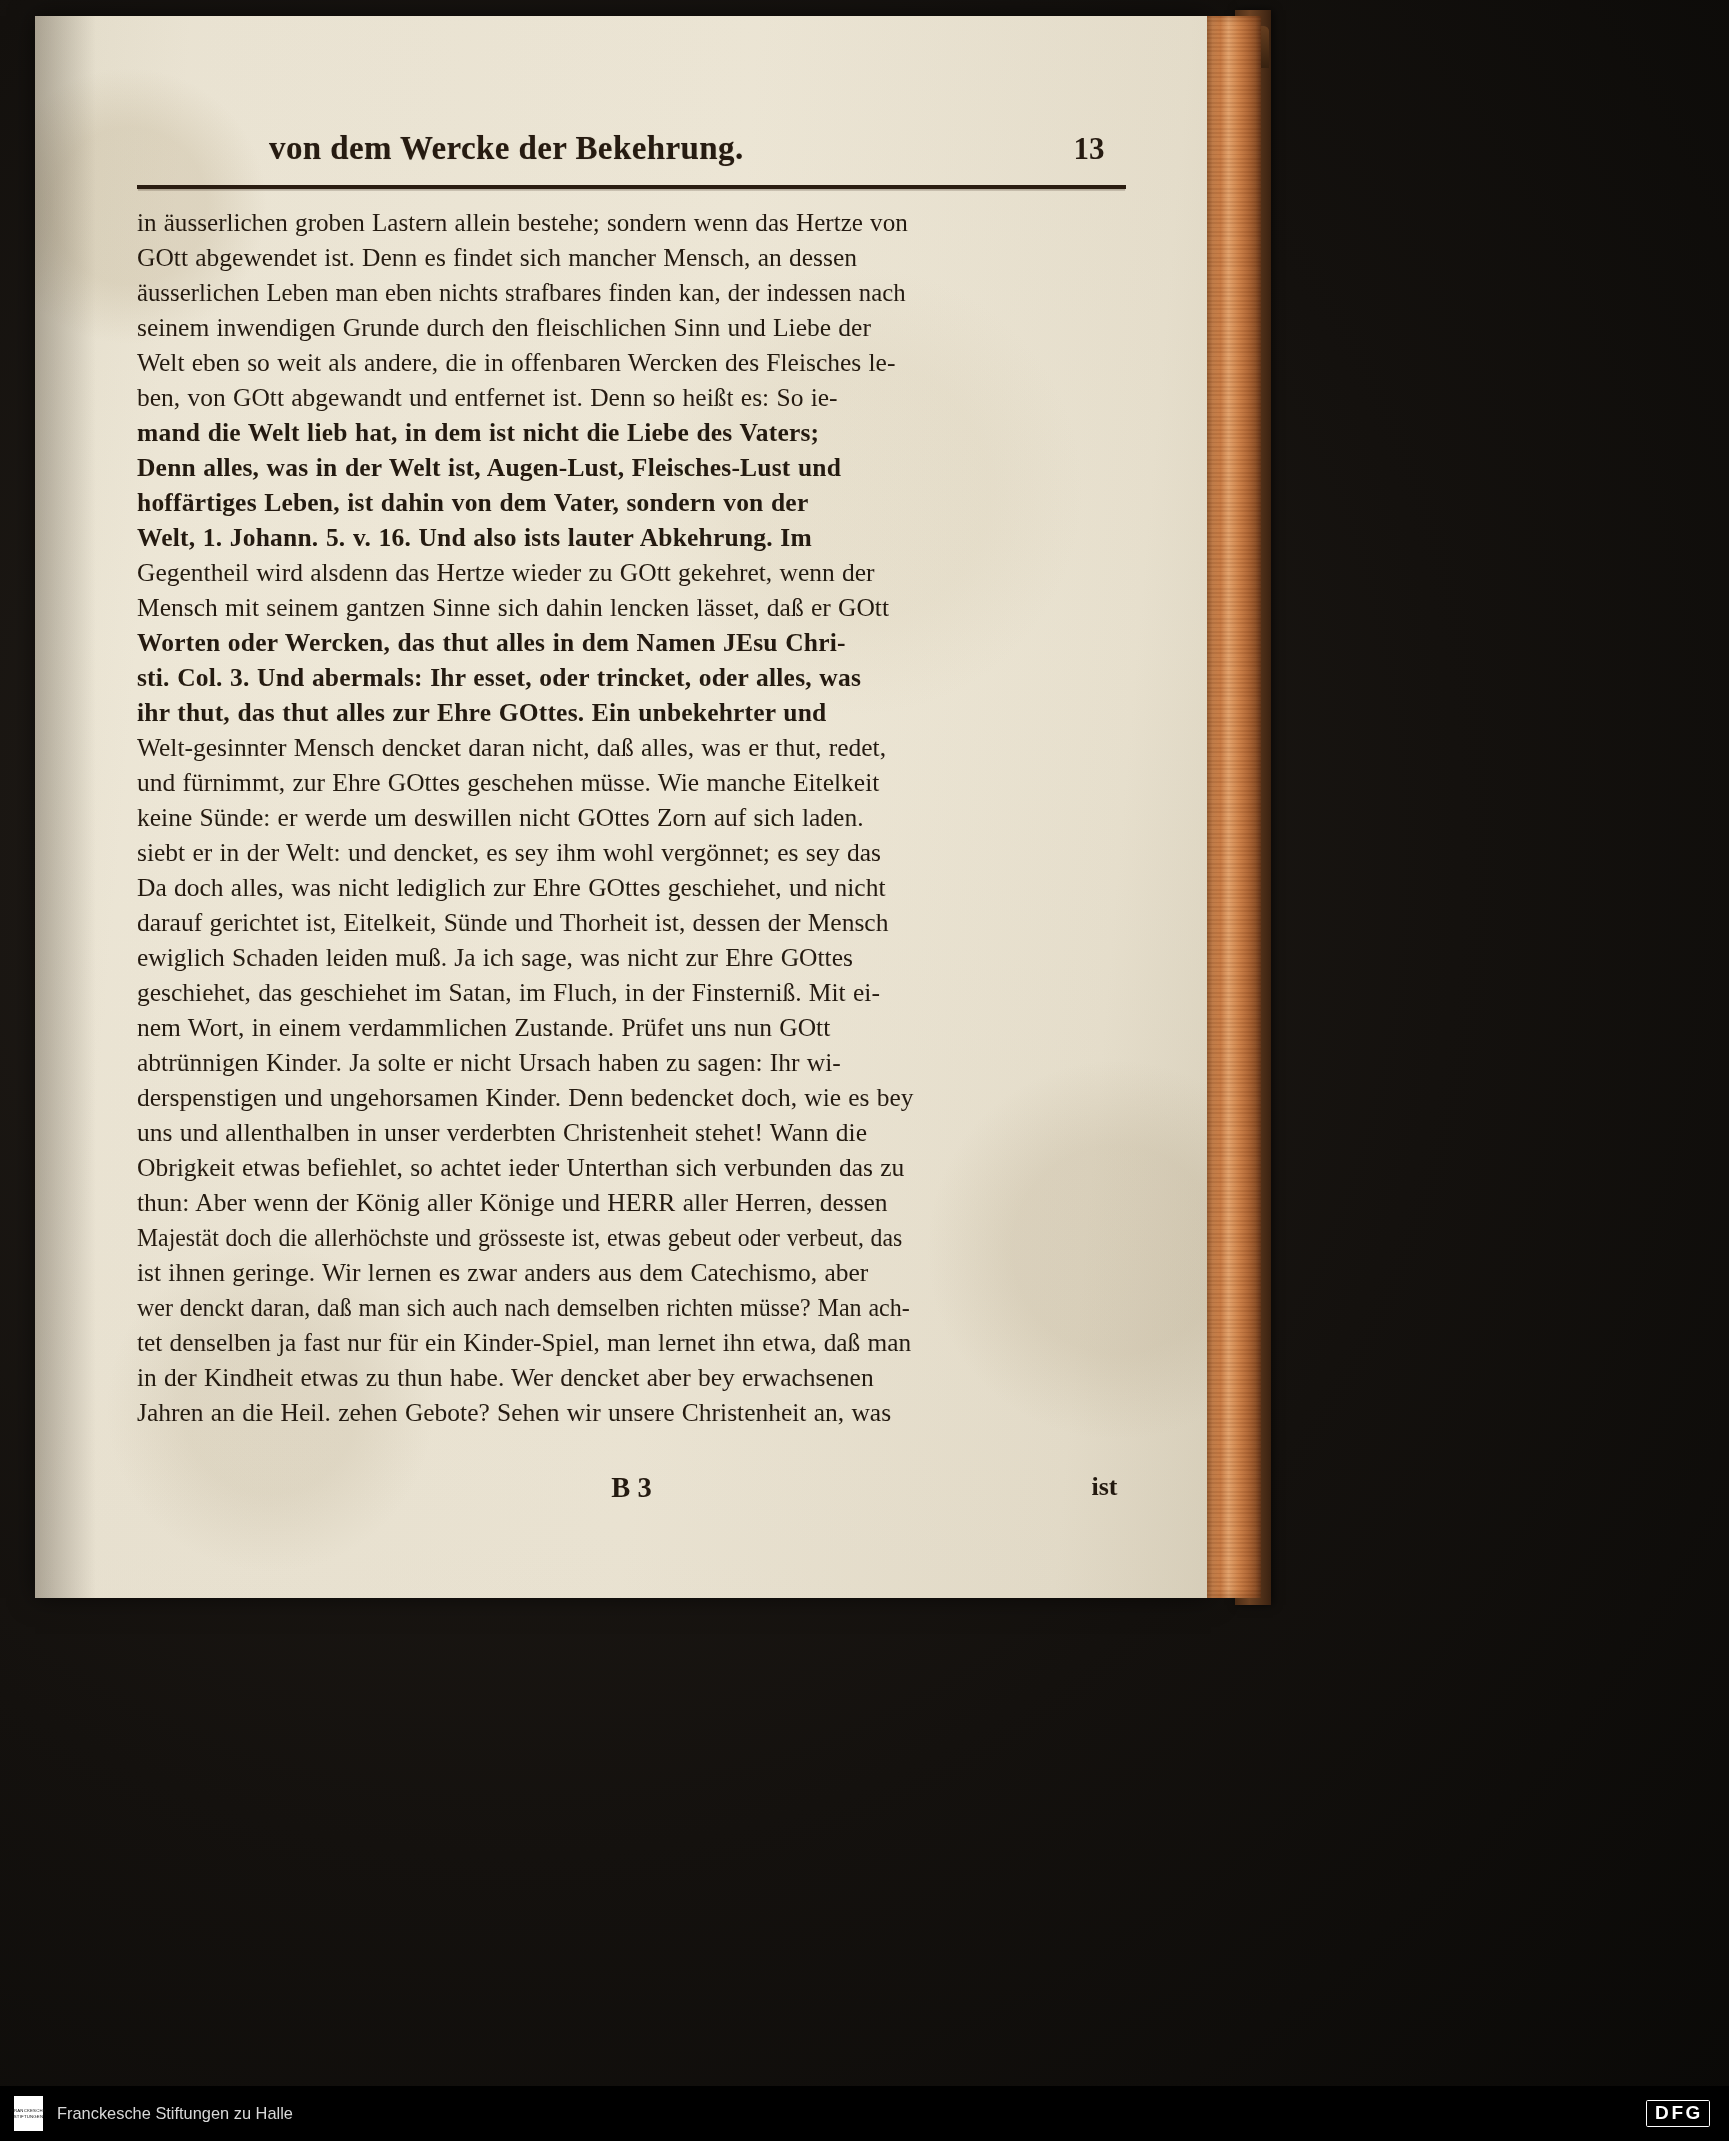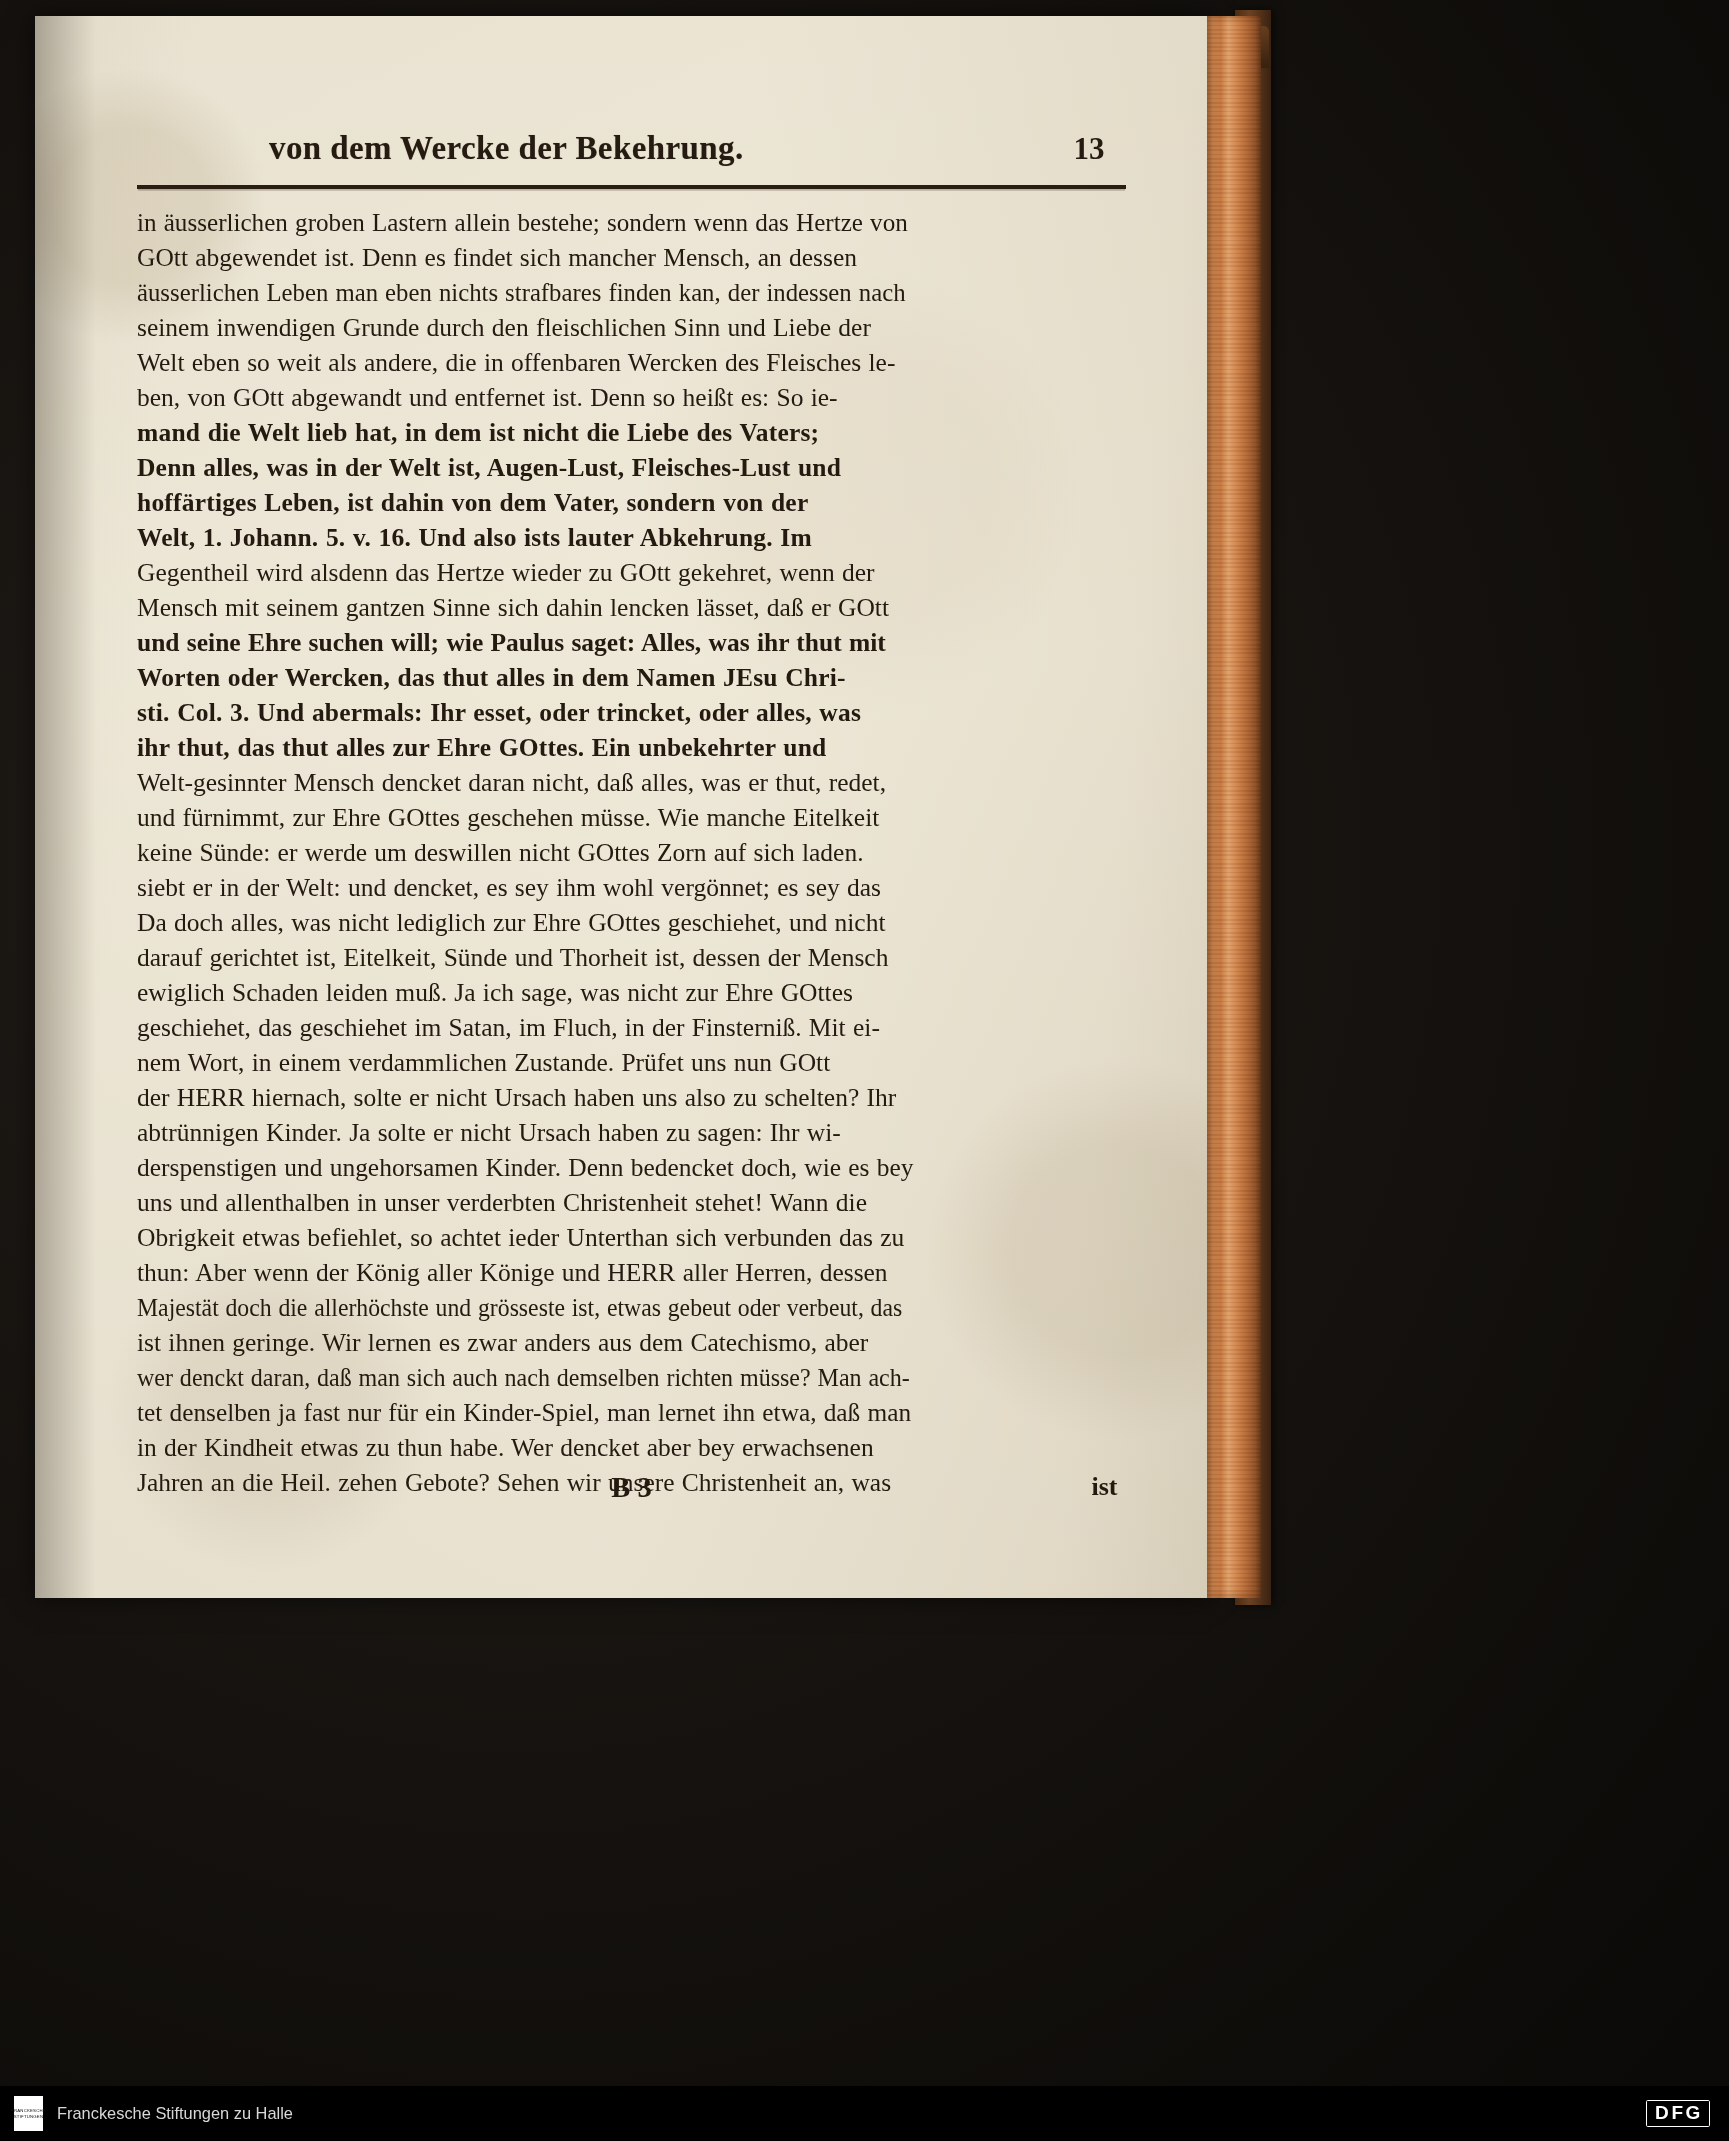--- a/index.html
+++ b/index.html
@@ -259,34 +259,32 @@
         <div style="display: block; white-space: nowrap; overflow: hidden; font-size: 25.5px; transform-origin: left center; transform: scaleX(0.9711);">äusserlichen Leben man eben nichts strafbares finden kan, der indessen nach</div>
         <div style="display: block; white-space: nowrap; overflow: hidden; font-size: 25.5px; transform-origin: left center; transform: scaleX(1);">seinem inwendigen Grunde durch den fleischlichen Sinn und Liebe der</div>
         <div style="display: block; white-space: nowrap; overflow: hidden; font-size: 25.5px; transform-origin: left center; transform: scaleX(1);">Welt eben so weit als andere, die in offenbaren Wercken des Fleisches le-</div>
         <div style="display: block; white-space: nowrap; overflow: hidden; font-size: 25.5px; transform-origin: left center; transform: scaleX(1);">ben, von GOtt abgewandt und entfernet ist. Denn so heißt es: So ie-</div>
         <div style="display: block; white-space: nowrap; overflow: hidden; font-weight: 700; letter-spacing: 0.2px; font-size: 25.5px; transform-origin: left center; transform: scaleX(1);">mand die Welt lieb hat, in dem ist nicht die Liebe des Vaters;</div>
         <div style="display: block; white-space: nowrap; overflow: hidden; font-weight: 700; letter-spacing: 0.2px; font-size: 25.5px; transform-origin: left center; transform: scaleX(1);">Denn alles, was in der Welt ist, Augen-Lust, Fleisches-Lust und</div>
         <div style="display: block; white-space: nowrap; overflow: hidden; font-weight: 700; letter-spacing: 0.2px; font-size: 25.5px; transform-origin: left center; transform: scaleX(1);">hoffärtiges Leben, ist dahin von dem Vater, sondern von der</div>
         <div style="display: block; white-space: nowrap; overflow: hidden; font-weight: 700; letter-spacing: 0.2px; font-size: 25.5px; transform-origin: left center; transform: scaleX(1);">Welt, 1. Johann. 5. v. 16. Und also ists lauter Abkehrung. Im</div>
         <div style="display: block; white-space: nowrap; overflow: hidden; font-size: 25.5px; transform-origin: left center; transform: scaleX(1);">Gegentheil wird alsdenn das Hertze wieder zu GOtt gekehret, wenn der</div>
         <div style="display: block; white-space: nowrap; overflow: hidden; font-size: 25.5px; transform-origin: left center; transform: scaleX(1);">Mensch mit seinem gantzen Sinne sich dahin lencken lässet, daß er GOtt</div>
-        <div style="display: block; white-space: nowrap; overflow: hidden; font-weight: 600; font-size: 25.5px; transform-origin: left center; transform: scaleX(1);">und seine Ehre suchen will; wie Paulus saget: Alles, was ihr thut mit</div>
         <div style="display: block; white-space: nowrap; overflow: hidden; font-weight: 700; letter-spacing: 0.2px; font-size: 25.5px; transform-origin: left center; transform: scaleX(1);">Worten oder Wercken, das thut alles in dem Namen JEsu Chri-</div>
         <div style="display: block; white-space: nowrap; overflow: hidden; font-weight: 700; letter-spacing: 0.2px; font-size: 25.5px; transform-origin: left center; transform: scaleX(1);">sti. Col. 3. Und abermals: Ihr esset, oder trincket, oder alles, was</div>
         <div style="display: block; white-space: nowrap; overflow: hidden; font-weight: 700; letter-spacing: 0.2px; font-size: 25.5px; transform-origin: left center; transform: scaleX(1);">ihr thut, das thut alles zur Ehre GOttes. Ein unbekehrter und</div>
         <div style="display: block; white-space: nowrap; overflow: hidden; font-size: 25.5px; transform-origin: left center; transform: scaleX(1);">Welt-gesinnter Mensch dencket daran nicht, daß alles, was er thut, redet,</div>
         <div style="display: block; white-space: nowrap; overflow: hidden; font-size: 25.5px; transform-origin: left center; transform: scaleX(1);">und fürnimmt, zur Ehre GOttes geschehen müsse. Wie manche Eitelkeit</div>
         <div style="display: block; white-space: nowrap; overflow: hidden; font-size: 25.5px; transform-origin: left center; transform: scaleX(1);">keine Sünde: er werde um deswillen nicht GOttes Zorn auf sich laden.</div>
         <div style="display: block; white-space: nowrap; overflow: hidden; font-size: 25.5px; transform-origin: left center; transform: scaleX(1);">siebt er in der Welt: und dencket, es sey ihm wohl vergönnet; es sey das</div>
         <div style="display: block; white-space: nowrap; overflow: hidden; font-size: 25.5px; transform-origin: left center; transform: scaleX(1);">Da doch alles, was nicht lediglich zur Ehre GOttes geschiehet, und nicht</div>
         <div style="display: block; white-space: nowrap; overflow: hidden; font-size: 25.5px; transform-origin: left center; transform: scaleX(1);">darauf gerichtet ist, Eitelkeit, Sünde und Thorheit ist, dessen der Mensch</div>
         <div style="display: block; white-space: nowrap; overflow: hidden; font-size: 25.5px; transform-origin: left center; transform: scaleX(1);">ewiglich Schaden leiden muß. Ja ich sage, was nicht zur Ehre GOttes</div>
         <div style="display: block; white-space: nowrap; overflow: hidden; font-size: 25.5px; transform-origin: left center; transform: scaleX(1);">geschiehet, das geschiehet im Satan, im Fluch, in der Finsterniß. Mit ei-</div>
         <div style="display: block; white-space: nowrap; overflow: hidden; font-size: 25.5px; transform-origin: left center; transform: scaleX(1);">nem Wort, in einem verdammlichen Zustande. Prüfet uns nun GOtt</div>
-        <div style="display: block; white-space: nowrap; overflow: hidden; font-size: 25.5px; transform-origin: left center; transform: scaleX(1);">der HERR hiernach, solte er nicht Ursach haben uns also zu schelten? Ihr</div>
         <div style="display: block; white-space: nowrap; overflow: hidden; font-size: 25.5px; transform-origin: left center; transform: scaleX(1);">abtrünnigen Kinder. Ja solte er nicht Ursach haben zu sagen: Ihr wi-</div>
         <div style="display: block; white-space: nowrap; overflow: hidden; font-size: 25.5px; transform-origin: left center; transform: scaleX(0.9983);">derspenstigen und ungehorsamen Kinder. Denn bedencket doch, wie es bey</div>
         <div style="display: block; white-space: nowrap; overflow: hidden; font-size: 25.5px; transform-origin: left center; transform: scaleX(1);">uns und allenthalben in unser verderbten Christenheit stehet! Wann die</div>
         <div style="display: block; white-space: nowrap; overflow: hidden; font-size: 25.5px; transform-origin: left center; transform: scaleX(1);">Obrigkeit etwas befiehlet, so achtet ieder Unterthan sich verbunden das zu</div>
         <div style="display: block; white-space: nowrap; overflow: hidden; font-size: 25.5px; transform-origin: left center; transform: scaleX(1);">thun: Aber wenn der König aller Könige und HERR aller Herren, dessen</div>
         <div style="display: block; white-space: nowrap; overflow: hidden; font-size: 25.5px; transform-origin: left center; transform: scaleX(0.9308);">Majestät doch die allerhöchste und grösseste ist, etwas gebeut oder verbeut, das</div>
         <div style="display: block; white-space: nowrap; overflow: hidden; font-size: 25.5px; transform-origin: left center; transform: scaleX(1);">ist ihnen geringe. Wir lernen es zwar anders aus dem Catechismo, aber</div>
         <div style="display: block; white-space: nowrap; overflow: hidden; font-size: 25.5px; transform-origin: left center; transform: scaleX(0.9423);">wer denckt daran, daß man sich auch nach demselben richten müsse? Man ach-</div>
         <div style="display: block; white-space: nowrap; overflow: hidden; font-size: 25.5px; transform-origin: left center; transform: scaleX(0.9931);">tet denselben ja fast nur für ein Kinder-Spiel, man lernet ihn etwa, daß man</div>
         <div style="display: block; white-space: nowrap; overflow: hidden; font-size: 25.5px; transform-origin: left center; transform: scaleX(1);">in der Kindheit etwas zu thun habe. Wer dencket aber bey erwachsenen</div>

